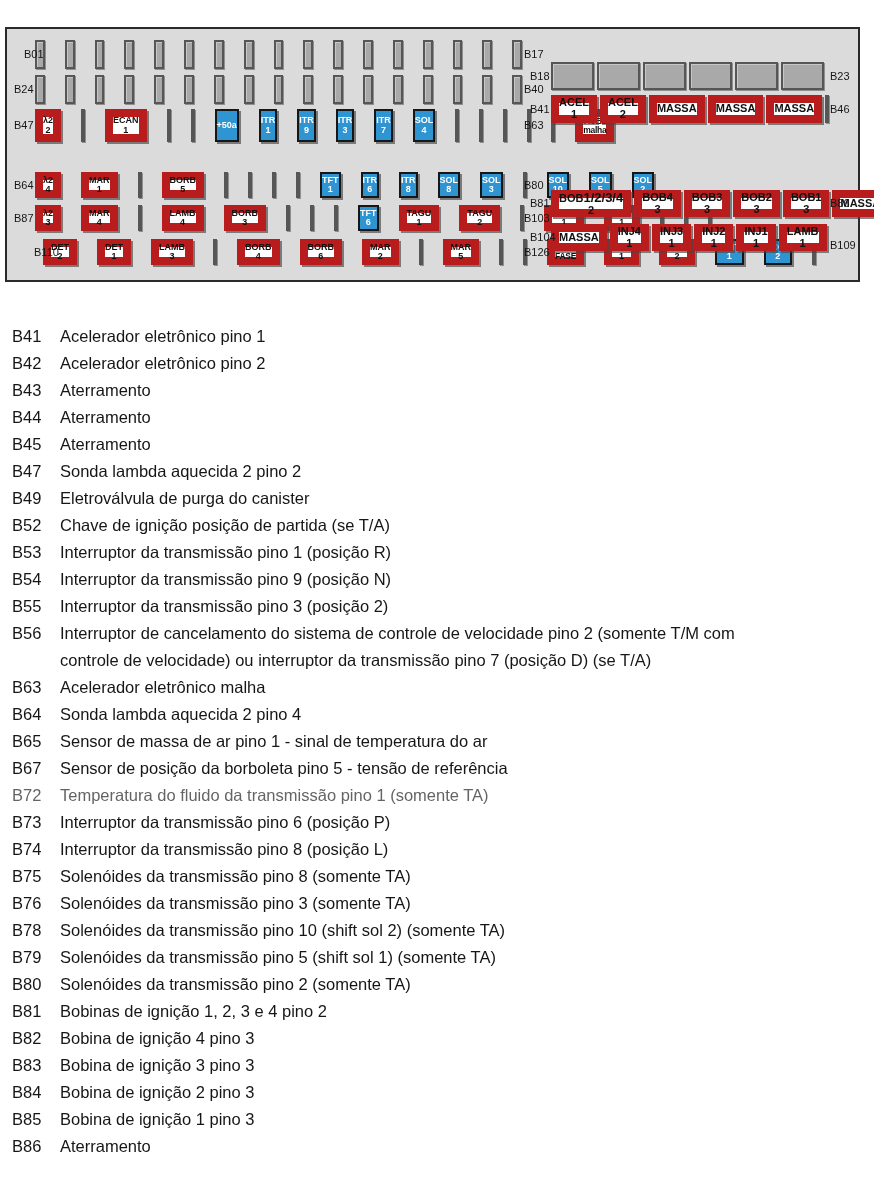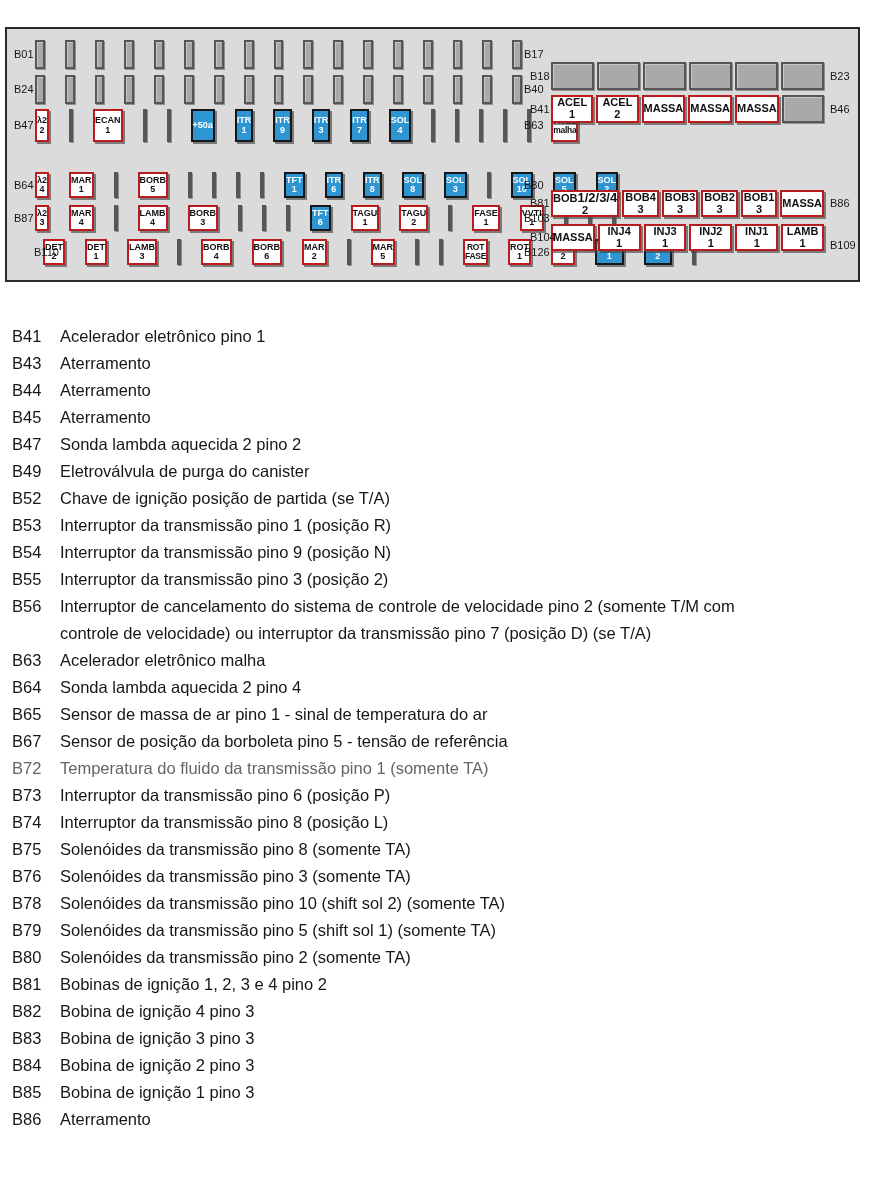--- a/index.html
+++ b/index.html
@@ -9,21 +9,21 @@
   
   .panel{position:absolute;left:5px;top:27px;width:855px;height:255px;
          background:#dbdbdb;border:2px solid #2a2a2a;box-sizing:border-box;}
   .cell-row{position:absolute;display:flex;gap:20px;}
   .cell-row.wide{gap:3px;}
   .cell{flex:1;box-sizing:border-box;display:flex;flex-direction:column;
         justify-content:center;align-items:center;text-align:center;
         font-weight:700;line-height:1.05;}
   .cell.p{background:#a9a9a9;border:2px solid #565656;
           box-shadow:1px 1px 0 #8f8f8f, inset 1px 1px 0 rgba(255,255,255,.35);}
-  .cell.w{background:#ffffff;border:2px solid #b91c1c;color:#111;
+  .cell.w{background:#ffffff;border:8px solid #b91c1c;color:#111;
           box-shadow:2px 2px 0 rgba(70,70,70,.65);}
   .cell.b{background:#2e94d2;border:2px solid #161616;color:#fff;
           box-shadow:2px 2px 0 rgba(70,70,70,.65);}
   .cell .ln{display:block;white-space:nowrap;}
   .narrow .cell{font-size:9px;}
   .wide .cell{font-size:11px;}
   .cell.small-font{font-size:8.5px;letter-spacing:-0.3px;}
   .cell .sub{font-size:13px;vertical-align:baseline;}
   .rlabel{position:absolute;font-size:11px;color:#161616;
           transform:translateY(-50%);white-space:nowrap;}
@@ -349,21 +349,21 @@
         </div>
         <div class="cell w">
           <span class="ln">INJ1</span>
           <span class="ln">1</span>
         </div>
         <div class="cell w">
           <span class="ln">LAMB</span>
           <span class="ln">1</span>
         </div>
       </div>
-      <div class="rlabel" style="left: 7px; top: 25px;">B01</div>
+      <div class="rlabel" style="left: 17px; top: 25px;">B01</div>
       <div class="rlabel" style="left: 7px; top: 60px;">B24</div>
       <div class="rlabel" style="left: 7px; top: 96px;">B47</div>
       <div class="rlabel" style="left: 7px; top: 156px;">B64</div>
       <div class="rlabel" style="left: 7px; top: 189px;">B87</div>
       <div class="rlabel" style="left: 7px; top: 223px; margin-left: 20px;">B110</div>
       <div class="rlabel" style="left: 517px; top: 25px;">B17</div>
       <div class="rlabel" style="left: 523px; top: 47px;">B18</div>
       <div class="rlabel" style="left: 517px; top: 60px;">B40</div>
       <div class="rlabel" style="left: 523px; top: 80px;">B41</div>
       <div class="rlabel" style="left: 517px; top: 96px;">B63</div>
@@ -376,20 +376,24 @@
       <div class="rlabel" style="left: 823px; top: 80px;">B46</div>
       <div class="rlabel" style="left: 823px; top: 174px;">B86</div>
       <div class="rlabel" style="left: 823px; top: 216px; text-align: center;">B109</div>
     </div>
   <div class="pinlist" id="pin-list">
       <div class="pinrow">
         <div class="pincode">B41</div>
         <div class="pindesc">Acelerador eletrônico pino 1</div>
       </div>
       <div class="pinrow">
+        <div class="pincode">B42</div>
+        <div class="pindesc">Acelerador eletrônico pino 2</div>
+      </div>
+      <div class="pinrow">
         <div class="pincode">B43</div>
         <div class="pindesc">Aterramento</div>
       </div>
       <div class="pinrow">
         <div class="pincode">B44</div>
         <div class="pindesc">Aterramento</div>
       </div>
       <div class="pinrow">
         <div class="pincode">B45</div>
         <div class="pindesc">Aterramento</div>

